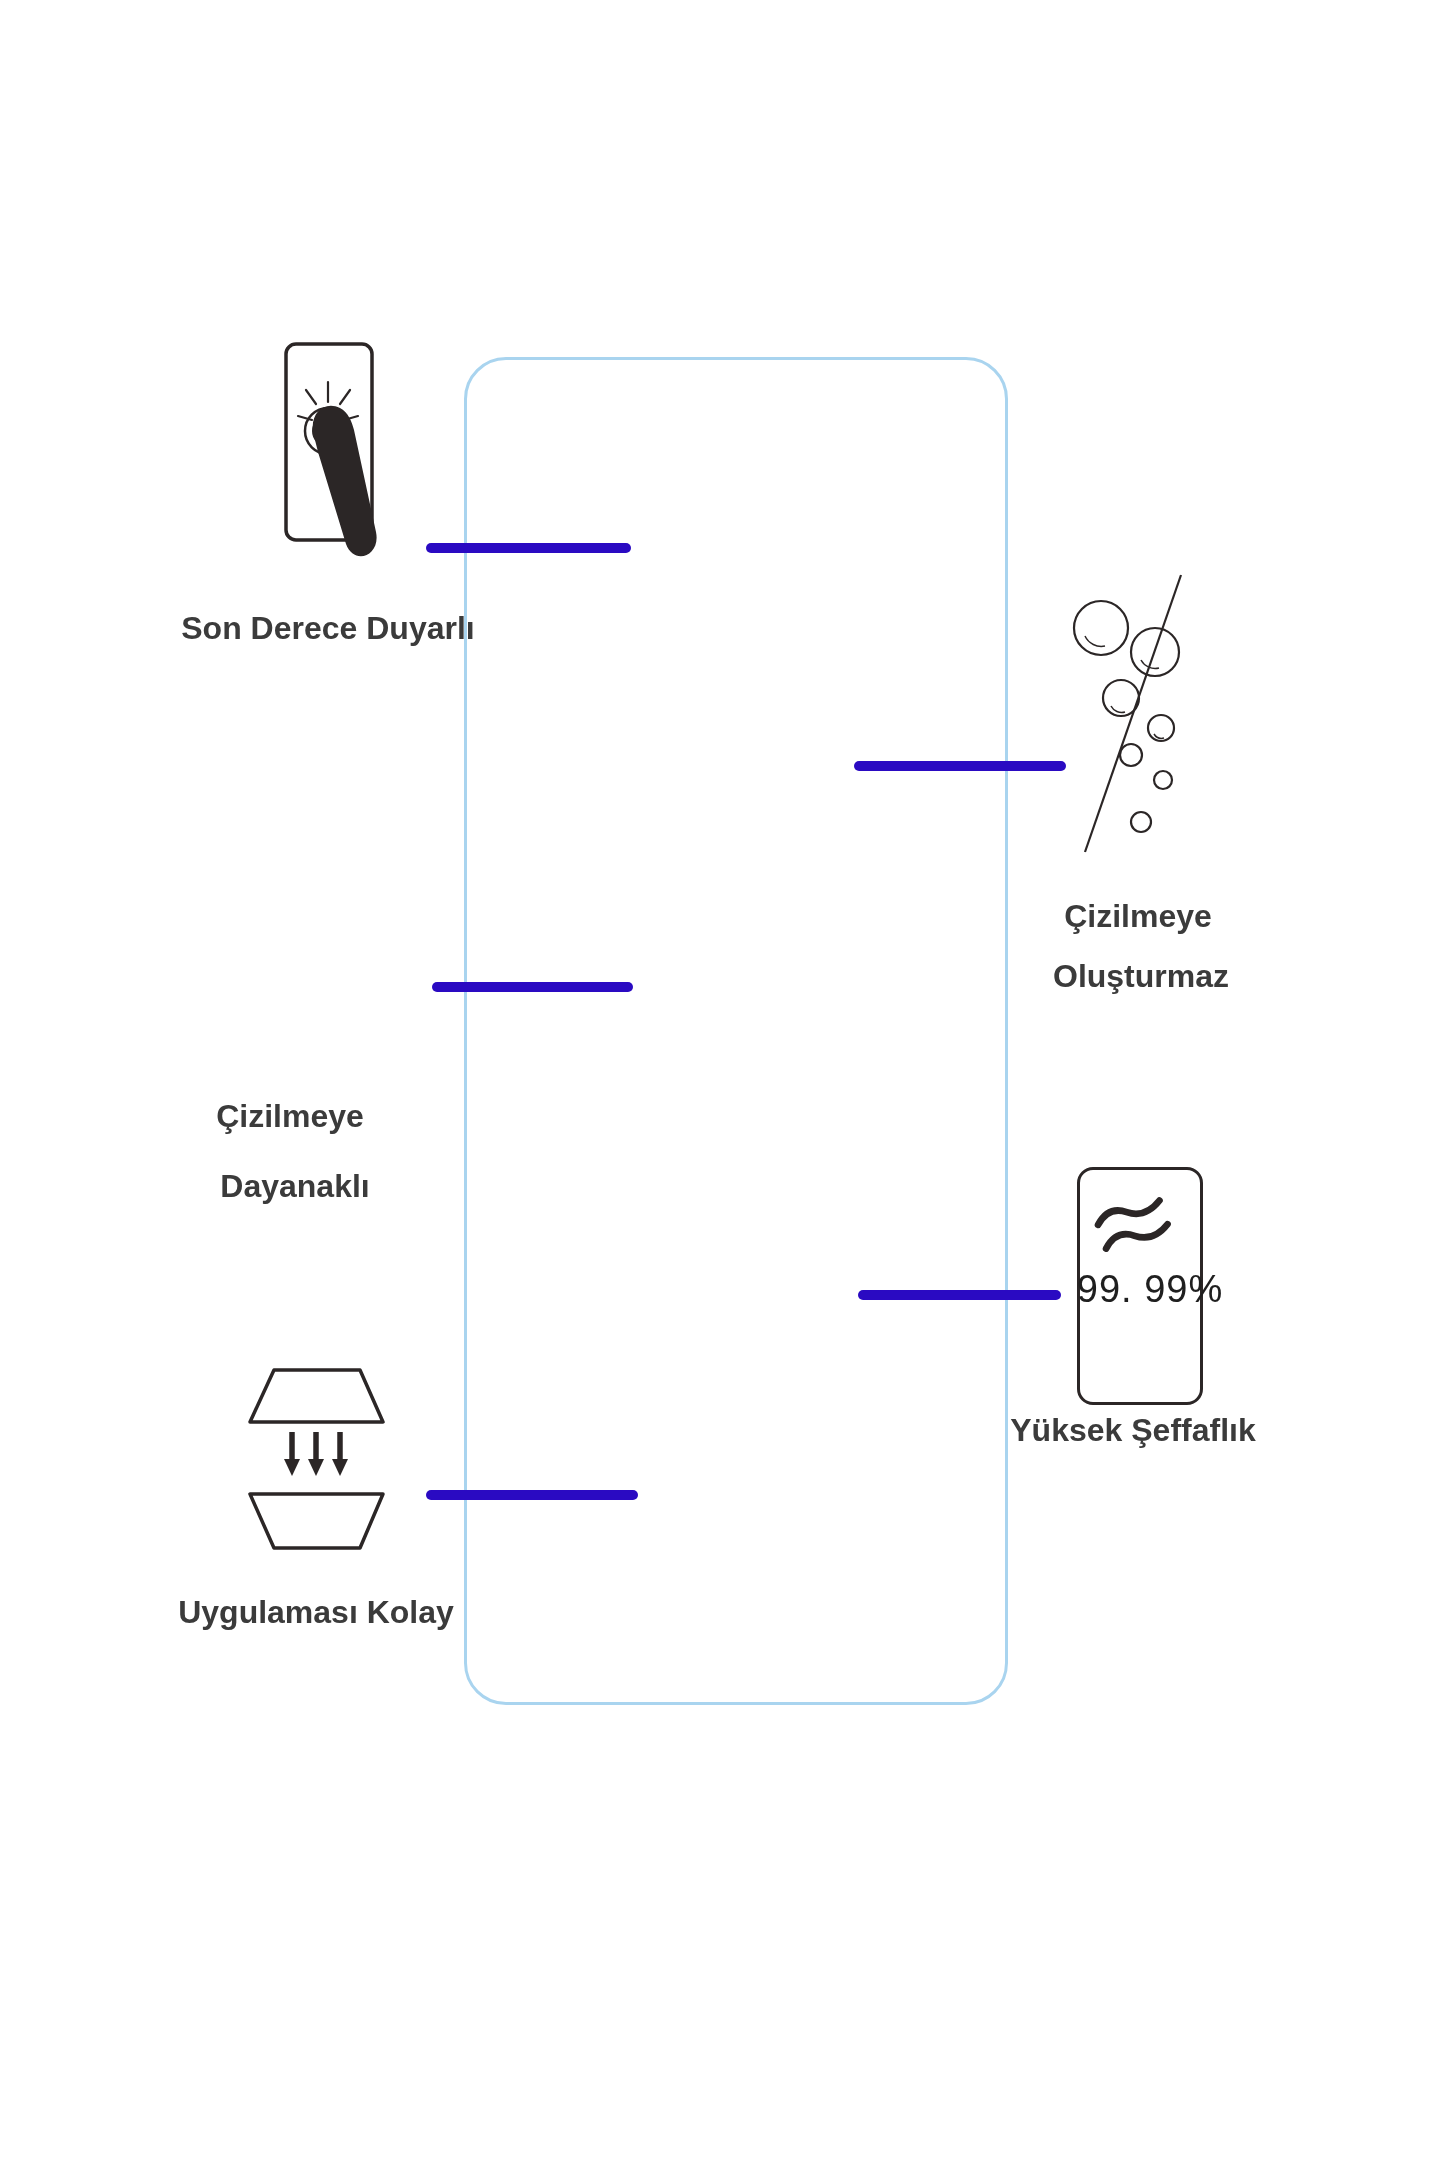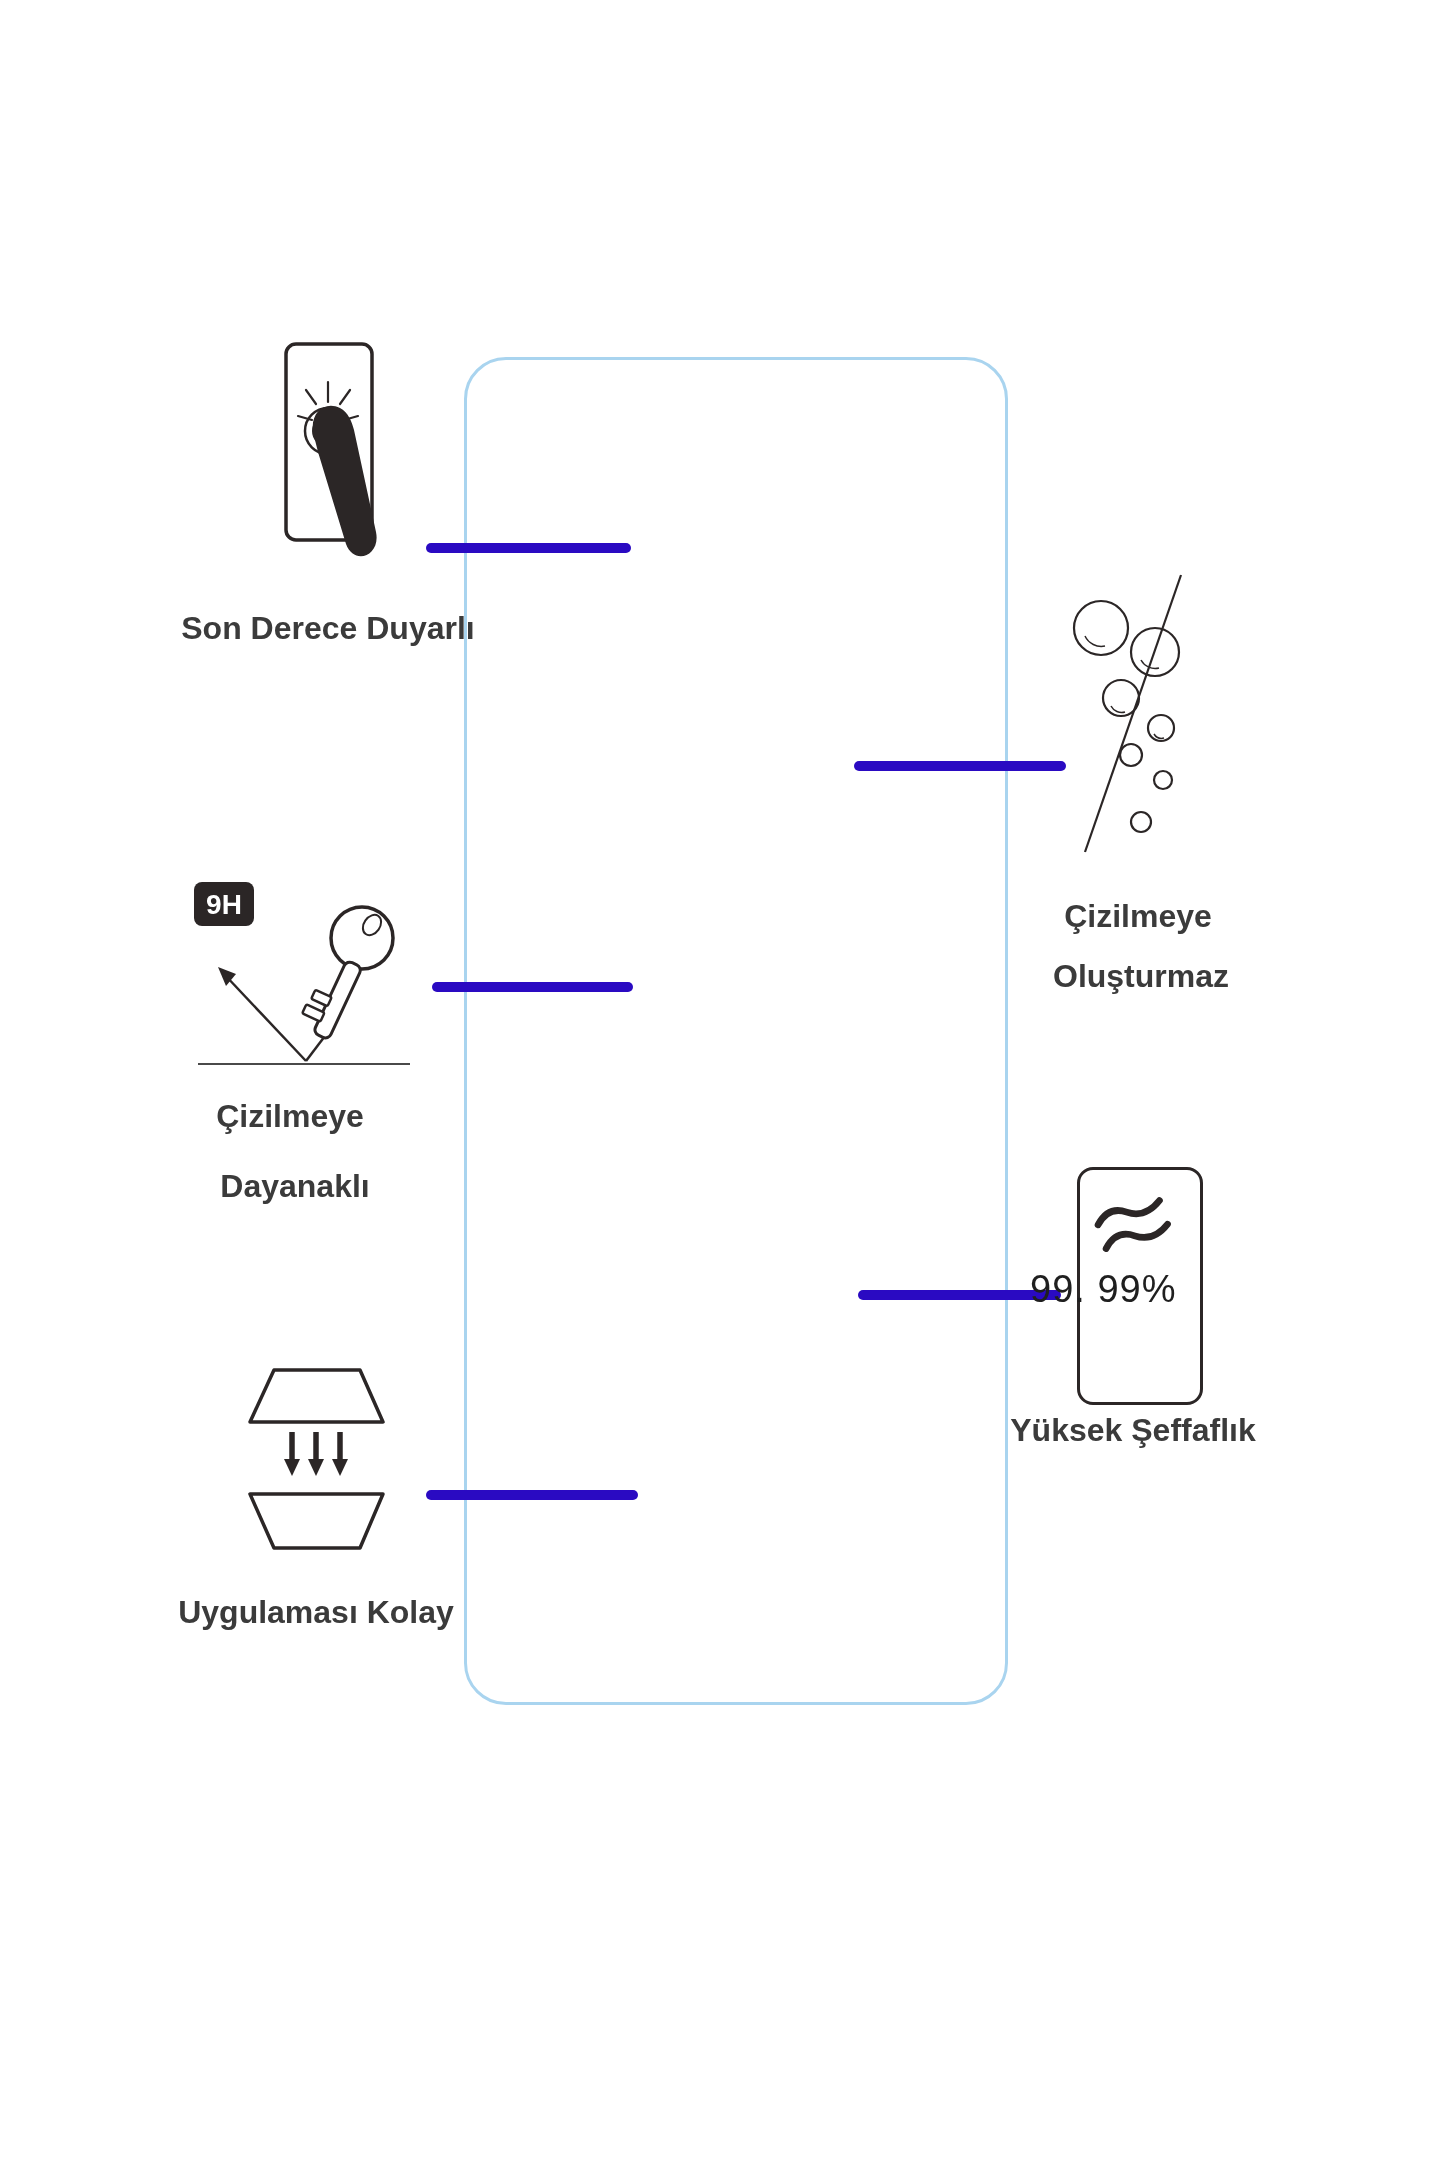--- a/index.html
+++ b/index.html
@@ -45,21 +45,21 @@
   }
   .l-sensitive{left:148px;top:610px;width:360px;}
   .l-scratch1{left:150px;top:1098px;width:280px;}
   .l-scratch2{left:155px;top:1148px;width:280px;margin-top:20px;}
   .l-easy{left:136px;top:1594px;width:360px;}
   .l-bubbles1{left:998px;top:898px;width:280px;}
   .l-bubbles2{left:1001px;top:958px;width:280px;}
   .l-transparency{left:973px;top:1412px;width:320px;}
   .pct-value{
     position:absolute;left:1030px;top:1268px;width:240px;z-index:7;
-    font-size:38px;font-weight:400;color:#1f1f1f;text-align:left;
+    font-size:38px;font-weight:400;color:#1f1f1f;text-align:center;
     letter-spacing:1px;white-space:nowrap;
   }
 </style>
 </head>
 <body>
 
 <div class="stage">
 
   <div class="glass"></div>
 
@@ -103,37 +103,20 @@
         <path d="M78 90 a16 16 0 0 0 18 8"></path>
         <path d="M48 136 a12 12 0 0 0 14 6"></path>
         <path d="M91 164 a9 9 0 0 0 10 4"></path>
       </g>
       <line x1="118" y1="5" x2="22" y2="282" stroke="currentColor" stroke-width="2.2"></line>
     </svg>
   </div>
   <div class="label l-bubbles1">Çizilmeye</div>
   <div class="label l-bubbles2">Oluşturmaz</div>
 
-  <div class="icon i-scratch">
-    <svg viewBox="0 0 230 215" xmlns="http://www.w3.org/2000/svg">
-      <line x1="10" y1="196" x2="222" y2="196" stroke="#4a4a4a" stroke-width="2"></line>
-      <line x1="118" y1="193" x2="36" y2="106" stroke="currentColor" stroke-width="2.5"></line>
-      <polygon points="30,99 48,106 38,118" fill="currentColor"></polygon>
-      <line x1="118" y1="193" x2="140" y2="164" stroke="currentColor" stroke-width="2.5"></line>
-      <circle cx="174" cy="70" r="31" fill="#ffffff" stroke="currentColor" stroke-width="3.5"></circle>
-      <ellipse cx="184" cy="57" rx="8" ry="11" transform="rotate(35 184 57)" fill="none" stroke="currentColor" stroke-width="2"></ellipse>
-      <g transform="rotate(25 150 130)">
-        <rect x="142" y="92" width="17" height="80" rx="6" fill="#ffffff" stroke="currentColor" stroke-width="3"></rect>
-        <rect x="126" y="132" width="18" height="10" rx="2" fill="#ffffff" stroke="currentColor" stroke-width="2.5"></rect>
-        <rect x="124" y="149" width="20" height="10" rx="2" fill="#ffffff" stroke="currentColor" stroke-width="2.5"></rect>
-      </g>
-      <rect x="6" y="14" width="60" height="44" rx="8" fill="currentColor"></rect>
-      <text x="36" y="46" text-anchor="middle" font-size="28" font-weight="bold" fill="#ffffff">9H</text>
-    </svg>
-  </div>
   <div class="label l-scratch1">Çizilmeye</div>
   <div class="label l-scratch2">Dayanaklı</div>
 
   <div class="card">
     <svg viewBox="0 0 126 238" xmlns="http://www.w3.org/2000/svg">
       <g transform="rotate(-10 63 60)" fill="none" stroke="currentColor" stroke-width="7" stroke-linecap="round" color="#2b2626" stroke-opacity="1">
         <path d="M20 50 q14 -18 32 -8 t36 -6" stroke="#2b2626"></path>
         <path d="M24 76 q14 -18 32 -8 t36 -6" stroke="#2b2626"></path>
       </g>
     </svg>

